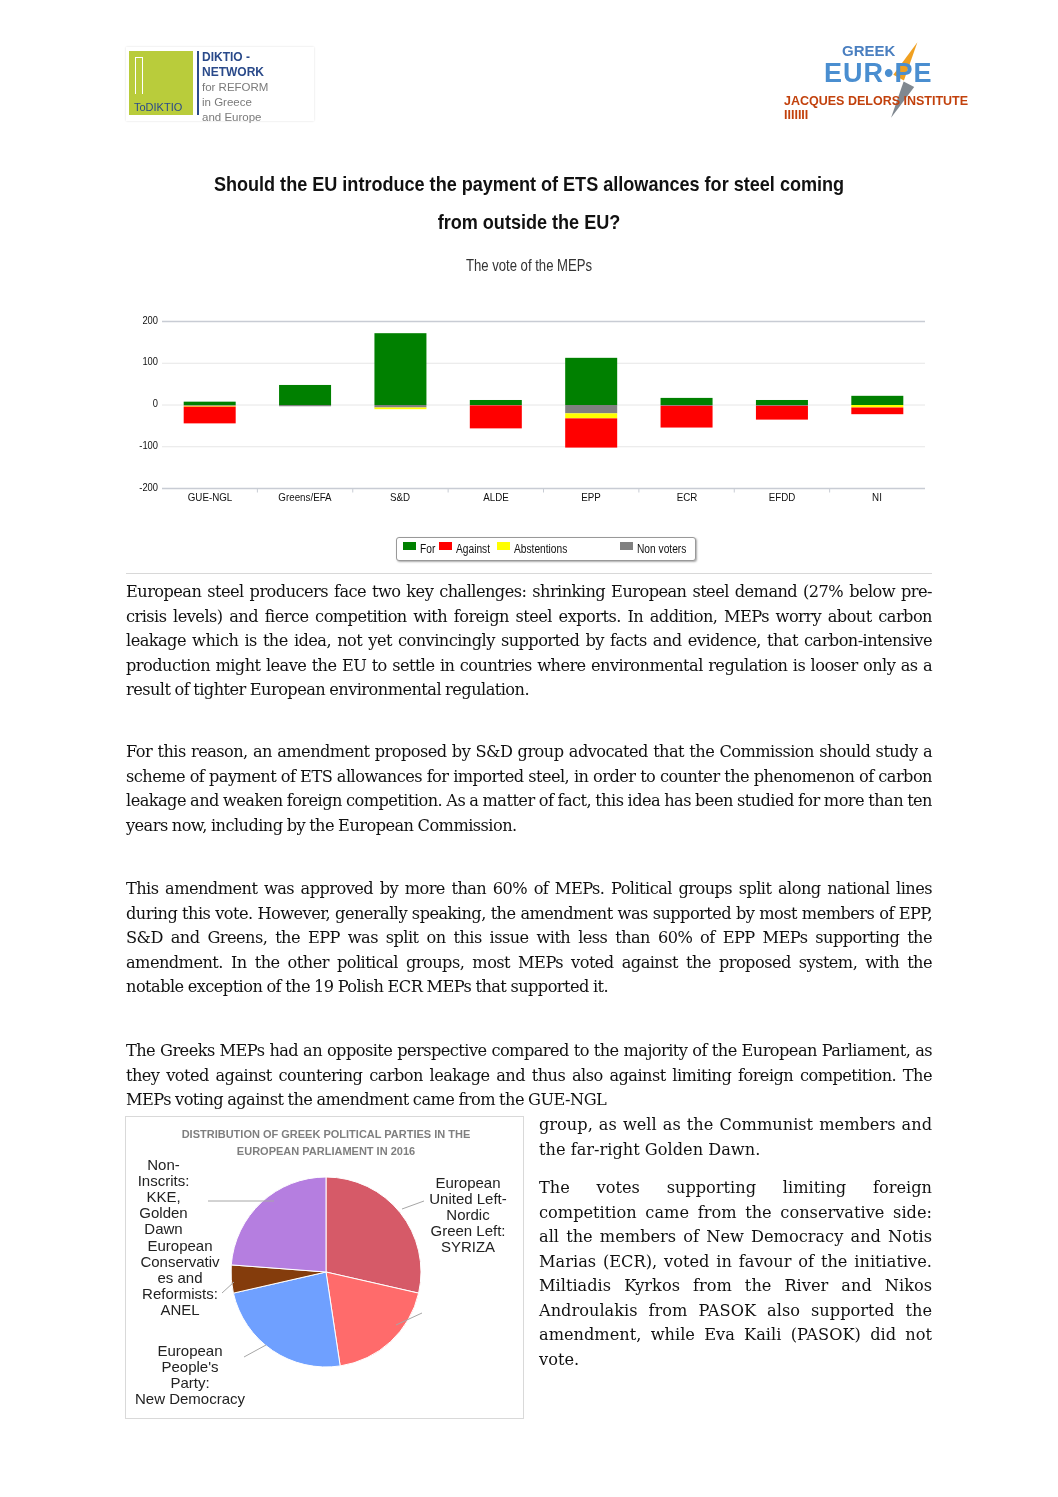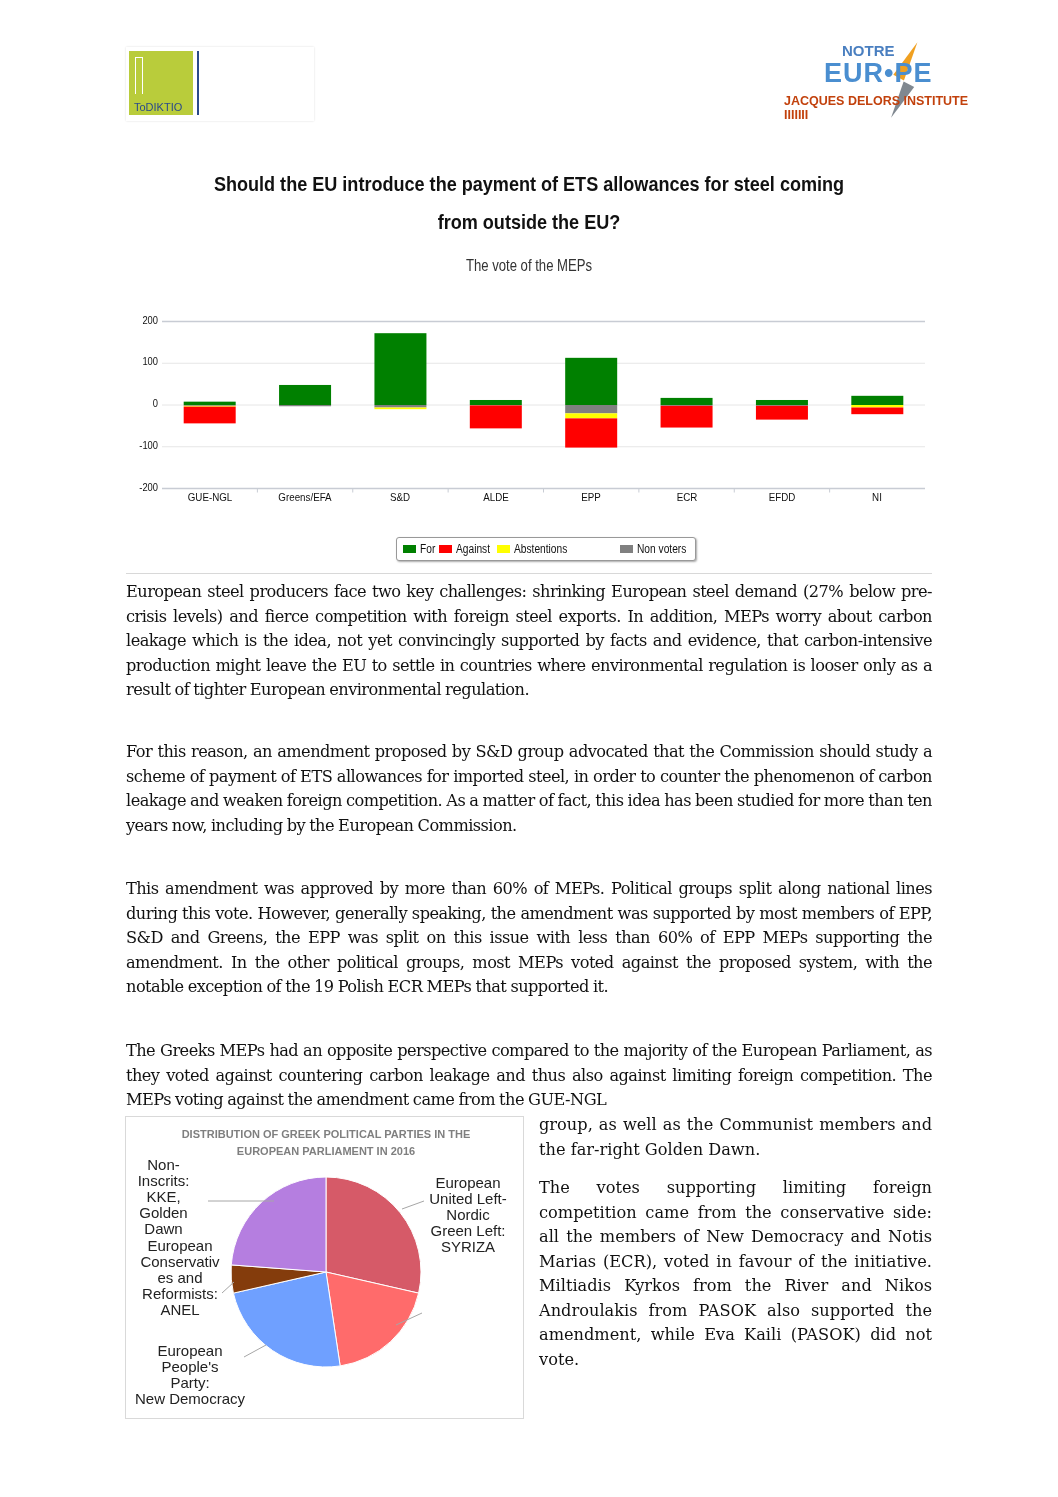--- a/index.html
+++ b/index.html
@@ -25,21 +25,21 @@
   
   .title { left: 140px; top: 165px; width: 778px; text-align: center; font-family: "Liberation Sans", sans-serif; font-weight: bold; font-size: 21px; line-height: 38px; color: #111; transform: scaleX(0.86); transform-origin: center top; }
   .subtitle { left: 140px; top: 257px; width: 778px; text-align: center; font-family: "Liberation Sans", sans-serif; font-size: 16px; color: #333; transform: scaleX(0.82); }
 
   
   .chart { left: 130px; top: 305px; width: 800px; height: 270px; }
   .chart svg { position: absolute; left: 0; top: 0; }
   .ytick { position: absolute; font-family: "Liberation Sans", sans-serif; font-size: 11px; color: #111; width: 30px; text-align: right; transform: scaleX(0.85); transform-origin: right; }
   .xtick { position: absolute; font-family: "Liberation Sans", sans-serif; font-size: 11.5px; color: #111; width: 90px; text-align: center; transform: scaleX(0.85); }
   .legend { position: absolute; left: 266px; top: 232px; height: 22px; border: 1px solid #999; border-radius: 3px; box-shadow: 1px 1px 2px #aaa; background: #fff; display: flex; align-items: center; padding: 0 6px; font-family: "Liberation Sans", sans-serif; font-size: 12px; color: #111; }
-  .legend .item { display: flex; align-items: center; margin-right: 7px; }
+  .legend .item { display: flex; align-items: flex-start; margin-right: 7px; }
   .legend .item:last-child { margin-right: 0; padding-left: 42px; }
   .legend .sw { width: 13px; height: 8px; margin-right: 4px; }
   .legend .lbl { display: inline-block; transform: scaleX(0.85); transform-origin: left; margin-right: -6px; }
   .chart-rule { left: 126px; top: 573px; width: 806px; height: 1px; background: #d8d8d8; }
 
   
   .para { position: absolute; left: 126px; width: 806px; font-family: "DejaVu Serif", serif; font-size: 16.2px; line-height: 24.5px; text-align: justify; color: #111; letter-spacing: -0.55px; word-spacing: -0.5px; }
   .para.narrow { left: 539px; width: 393px; letter-spacing: 0; word-spacing: 0; }
 
   
@@ -49,26 +49,32 @@
 </style>
 </head>
 <body>
 
 <div class="abs logo-left">
   <div class="sq">
     <div class="arrow"></div>
     <span class="todiktio">ToDIKTIO</span>
   </div>
   <div class="bar"></div>
+  <div class="txt">
+    <div class="b">DIKTIO - NETWORK</div>
+    <div><span>for REFORM</span></div>
+    <div>in Greece</div>
+    <div>and Europe</div>
+  </div>
 </div>
 
 <div class="abs logo-right">
   <div class="needle-up"></div>
   <div class="needle-down"></div>
-  <div class="notre">NOTRE</div>
+  <div class="notre">GREEK</div>
   <div class="europe">EUR•PE</div>
   <div class="jd">JACQUES DELORS   INSTITUTE IIIIIII</div>
 </div>
 
 <div class="abs title">Should the EU introduce the payment of ETS allowances for steel coming from outside the EU?</div>
 <div class="abs subtitle">The vote of the MEPs</div>
 
 <div class="abs chart">
   <svg id="barsvg" width="800" height="230">
       <line x1="32" x2="795" y1="16.5" y2="16.5" stroke="#c8ccd4" stroke-width="1.3"></line>

